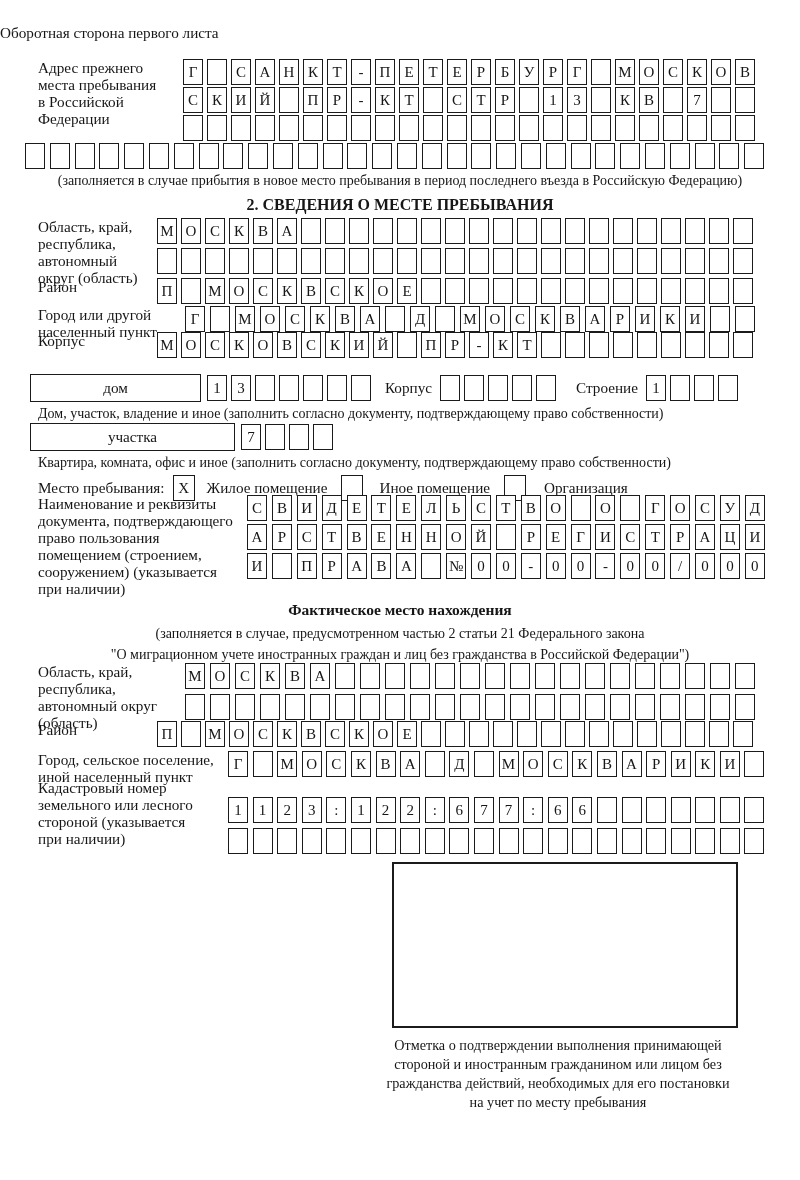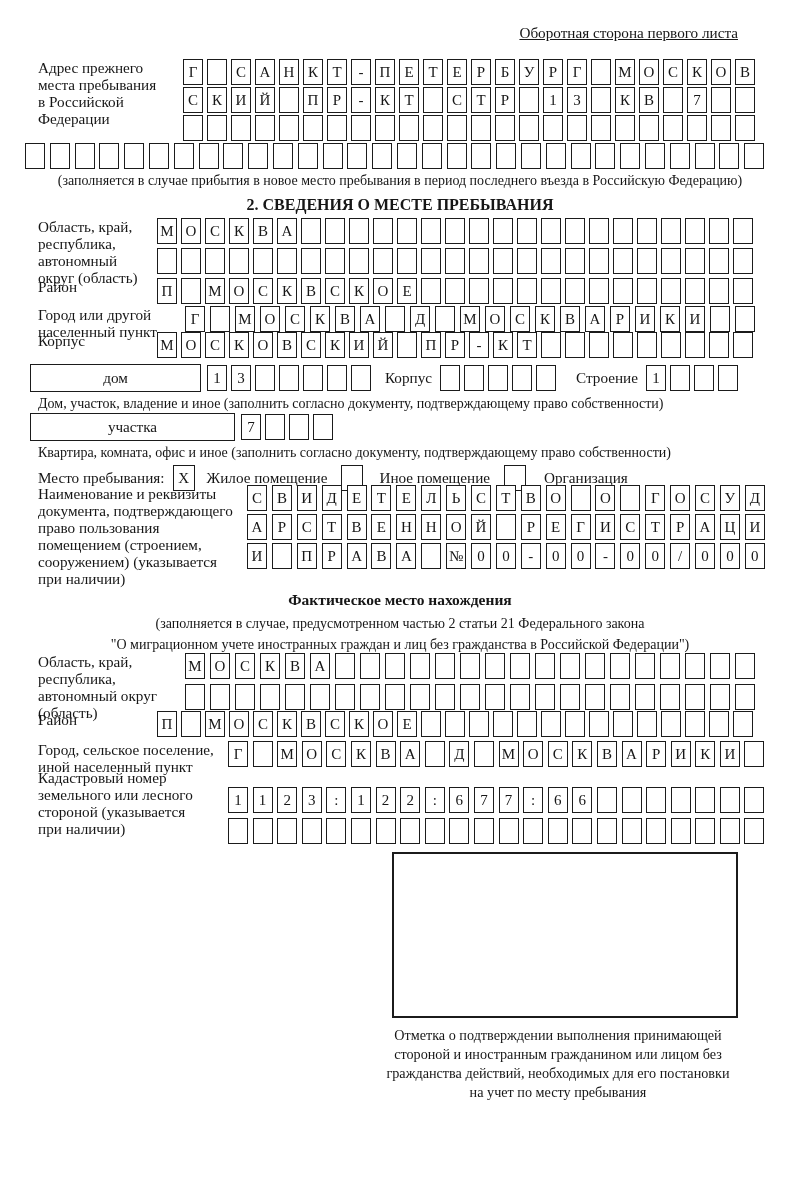--- a/index.html
+++ b/index.html
@@ -13,40 +13,40 @@
   .vrows { display:flex; flex-direction:column; gap:2px; }
   .cells { display:flex; gap:4px; }
   .cells .cell {
     flex:none; width:20px; height:26px; border:1.6px solid #1b1b1b;
     display:flex; align-items:center; justify-content:center;
     font-size:15px; line-height:1; background:#fff;
   }
   .g46 { gap:4.6px; } .g48 { gap:4.8px; } .g49 { gap:4.9px; } .g5 { gap:5px; }
   .cbrow .cell { width:22px; }
 
-  .header-note { text-align:right; padding:24px 62px 0 0; font-size:15.2px;text-decoration:underline; }
+  .header-note { padding:24px 62px 0 0; font-size:15.2px; }
 
   .block1 { margin:17px 0 0 38px; }
   .block1 .label { width:145px; }
   .overflow-row { margin:2px 0 0 25px; }
 
   .caption-center { text-align:center; font-size:14px; margin-top:4px; }
   .section-title { text-align:center; font-weight:bold; font-size:16px; margin-top:7px; }
 
   .row-oblast { margin:4px 0 0 38px; }
   .row-oblast .label { width:119px; }
   .row-oblast .vrows { gap:4px; }
   .row-rayon { margin:-8px 0 0 38px; }
   .row-rayon .label { width:119px; }
   .row-gorod { margin:2px 0 0 38px;font-family:Liberation Serif, serif; }
   .row-gorod .label { width:147px; }
   .row-ulitsa { margin:-8px 0 0 38px; }
   .row-ulitsa .label { width:119px; }
 
-  .row-dom { margin:6px 0 0 30px; display:flex; align-items:center; }
+  .row-dom { margin:16px 0 0 30px; display:flex; align-items:center; }
   .named-box { height:28px; border:1.6px solid #1b1b1b; display:flex; align-items:center; justify-content:center; font-size:15.2px; background:#fff; }
   .named-box.dom { width:171px; margin-right:6px; }
   .named-box.kv  { width:205px; margin-right:6px; }
   .inline-label { font-size:15.2px; }
   .lab-korpus { padding:0 8px 0 14px; }
   .lab-stroenie { padding:0 8px 0 20px; }
   .caption-left { margin:4px 0 0 38px; font-size:14px; }
 
   .row-kv { margin:1px 0 0 30px; display:flex; align-items:center; }
 

